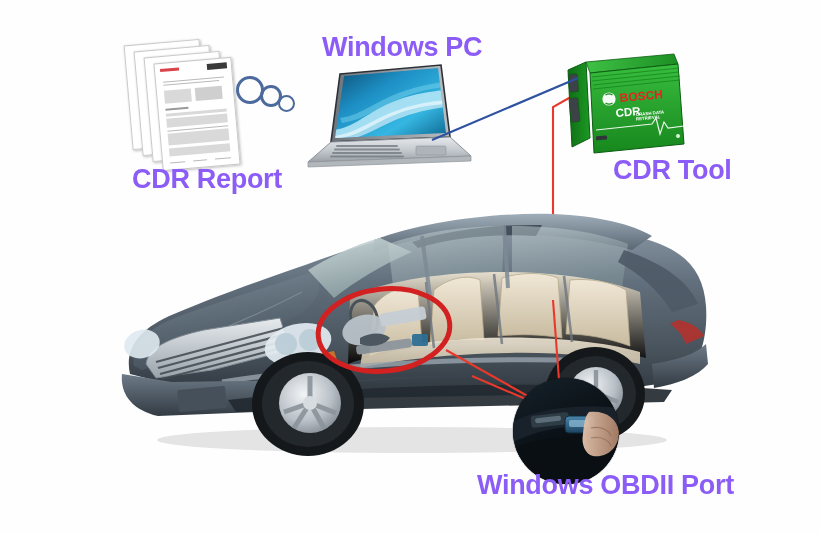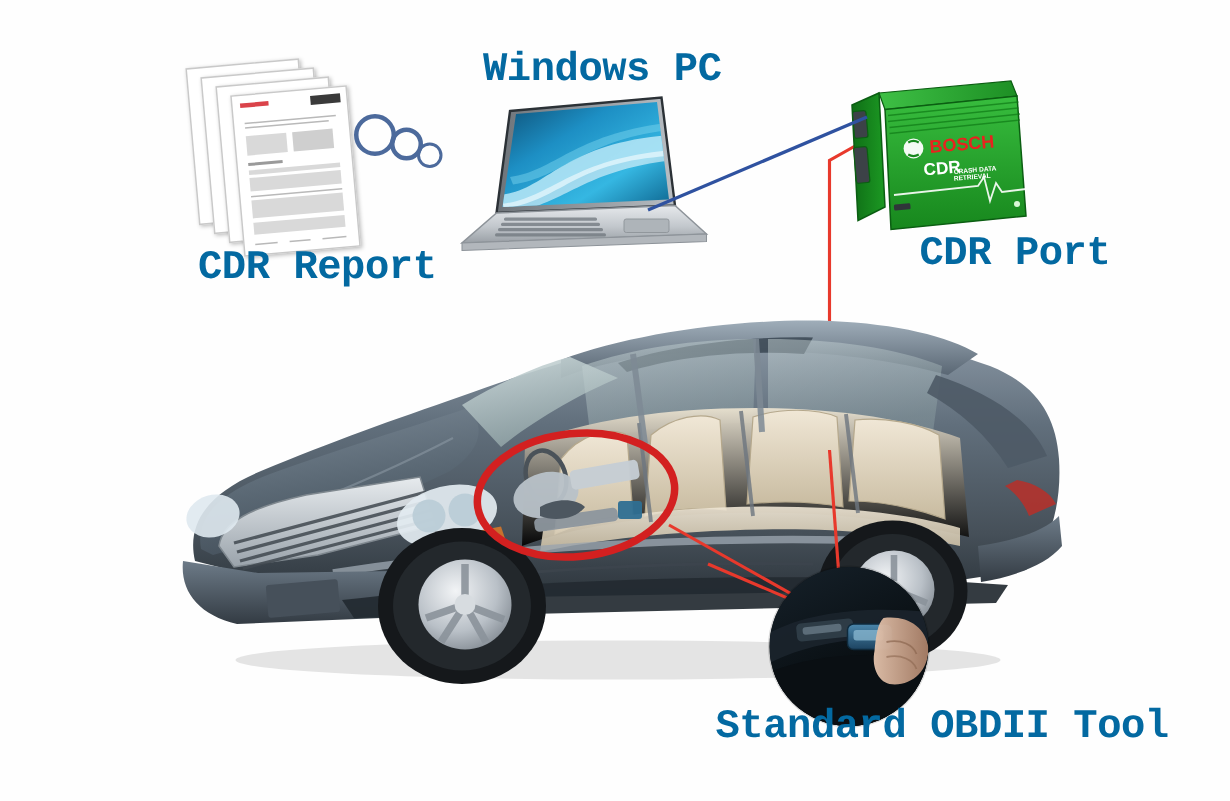--- a/index.html
+++ b/index.html
@@ -2,22 +2,22 @@
 <html><head>
 <meta charset="utf-8">
 <style>
   html,body{margin:0;padding:0;background:#ffffff;}
   body{width:820px;height:534px;position:relative;overflow:hidden;
        font-family:"Liberation Sans","DejaVu Sans",sans-serif;}
 
   .stage{position:absolute;inset:0;background:#fefefe;}
 
   
-  .label{position:absolute;font-weight:700;color:#0369a1;
-         letter-spacing:-0.3px;white-space:nowrap;z-index:40;font-family:Liberation Mono, monospace;}
+  .label{position:absolute;font-weight:700;color:#8b5cf6;
+         letter-spacing:-0.3px;white-space:nowrap;z-index:40;}
 
   
   #doc-stack{position:absolute;left:128px;top:42px;width:112px;height:128px;z-index:12;}
   .doc{position:absolute;background:#ffffff;border:1px solid #c9c9c9;
        box-shadow:1px 1px 3px rgba(0,0,0,.28);}
   .doc .redlogo{position:absolute;left:7%;top:4.5%;width:24%;height:3.5%;
        background:#d3222a;opacity:.85;}
   .doc .darkbar{position:absolute;right:5%;top:4%;width:26%;height:5%;
        background:#3a3a3a;}
   .doc .ln{position:absolute;background:#b9b9b9;height:1.2px;left:9%;}
@@ -375,16 +375,16 @@
     <line x1="432" y1="140" x2="578" y2="78" stroke="#2f52a0" stroke-width="2.2"></line>
 
     <polyline points="553,300 559,380" fill="none" stroke="#e8392c" stroke-width="2.1"></polyline>
 
     <line x1="446" y1="350" x2="556" y2="412" stroke="#e8392c" stroke-width="2.1"></line>
     <line x1="472" y1="376" x2="556" y2="412" stroke="#e8392c" stroke-width="2.1"></line>
   </svg>
 
   <div class="label lbl-cdr-report">CDR Report</div>
   <div class="label lbl-windows-pc">Windows PC</div>
-  <div class="label lbl-cdr-tool">CDR Port</div>
-  <div class="label lbl-obd">Standard OBDII Tool</div>
+  <div class="label lbl-cdr-tool">CDR Tool</div>
+  <div class="label lbl-obd">Windows OBDII Port</div>
 
 </div>
 
 </body></html>

